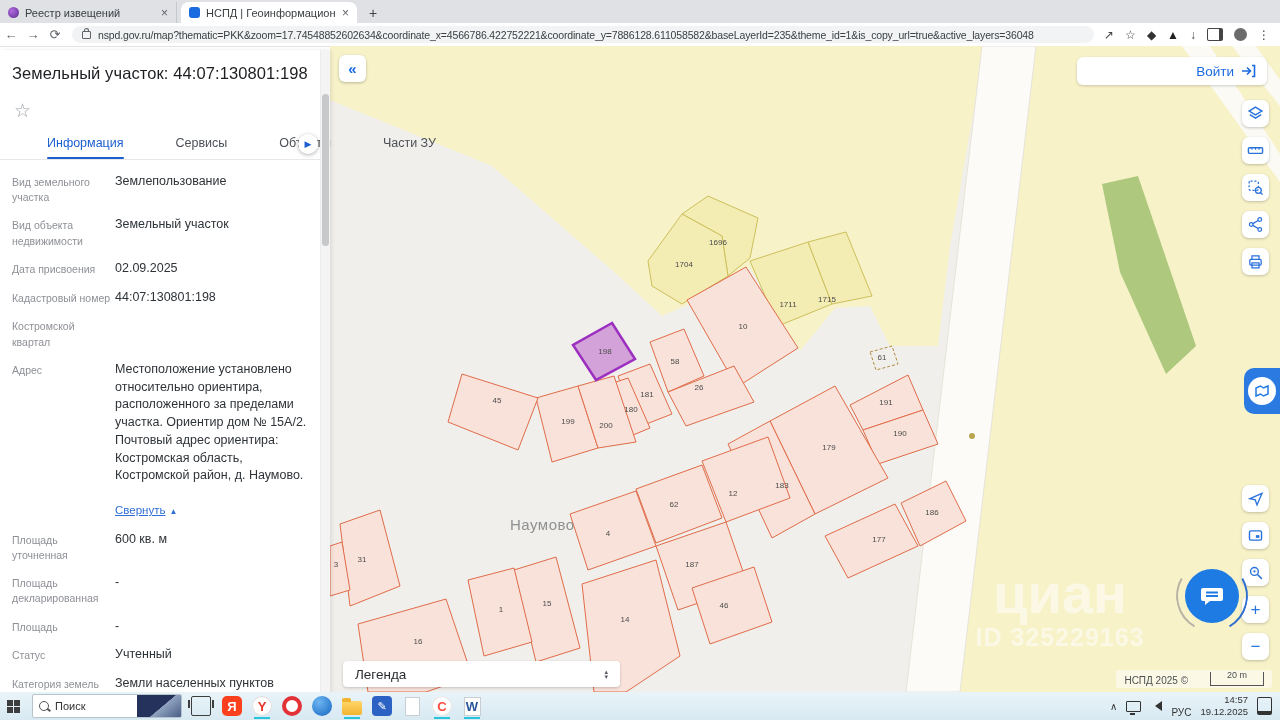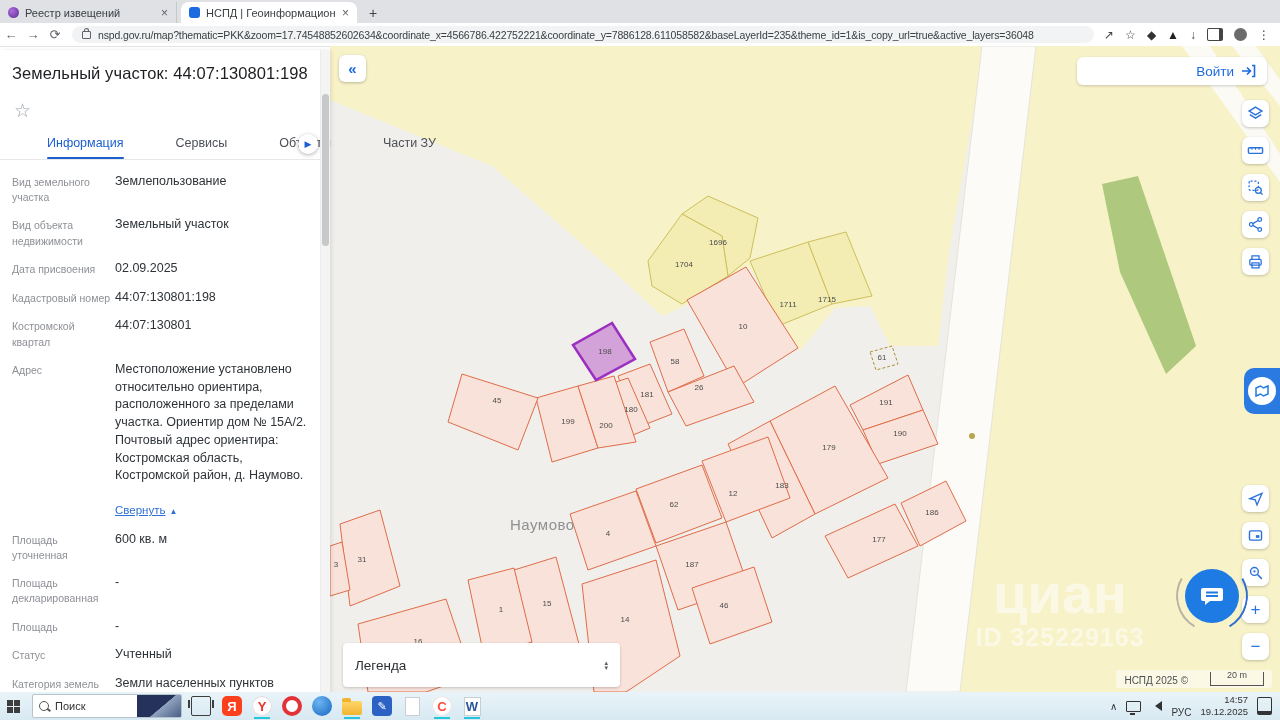--- a/index.html
+++ b/index.html
@@ -66,21 +66,21 @@
      display:flex;align-items:center;justify-content:center;color:#2a72dc;}
   .toolbtn svg{display:block;}
   .toolbtn.txt{font-size:17px;font-weight:400;}
   .flyout{position:absolute;right:0;top:322px;width:36px;height:46px;background:#2a7ae2;border-radius:10px 0 0 10px;z-index:6;
      display:flex;align-items:center;justify-content:center;}
   .flyout .disc{width:28px;height:28px;border-radius:50%;background:#fff;display:flex;align-items:center;justify-content:center;}
   .chat{position:absolute;right:41px;top:523px;width:54px;height:54px;border-radius:50%;background:#1f7be4;z-index:6;
      display:flex;align-items:center;justify-content:center;}
   .chat:before{content:"";position:absolute;inset:-9px;border-radius:50%;border:2px solid transparent;border-left-color:#b9b2a6;transform:rotate(-15deg);}
   .chat:after{content:"";position:absolute;inset:-9px;border-radius:50%;border:2px solid transparent;border-right-color:#2f6fd0;transform:rotate(15deg);}
-  .legend{position:absolute;left:13px;bottom:5px;width:277px;height:44px;background:#fff;border-radius:4px;box-shadow:0 1px 3px rgba(0,0,0,.2);
+  .legend{position:absolute;left:13px;bottom:5px;width:277px;height:26px;background:#fff;border-radius:4px;box-shadow:0 1px 3px rgba(0,0,0,.2);
      display:flex;align-items:center;justify-content:space-between;padding:0 12px;box-sizing:border-box;z-index:6;}
   .legend .l-label{font-size:13.5px;color:#2b2f33;}
   .legend .l-ctl{display:flex;flex-direction:column;line-height:5px;color:#5b5f63;font-size:7px;}
   .attrib{position:absolute;right:8px;bottom:4px;display:flex;align-items:flex-end;gap:22px;z-index:6;
      background:rgba(255,255,255,.55);padding:2px 8px;border-radius:3px;}
   .attrib .a-text{font-size:10px;color:#4c4f52;}
   .scalebar{position:relative;width:52px;height:13px;border-left:1px solid #555;border-right:1px solid #555;border-bottom:1px solid #555;}
   .scalebar span{position:absolute;left:0;right:0;top:-2px;text-align:center;font-size:9px;color:#4c4f52;}
   .watermark{position:absolute;left:595px;top:520px;width:270px;text-align:center;z-index:4;color:rgba(255,255,255,.55);pointer-events:none;}
   .watermark .w1{font-size:56px;font-weight:bold;line-height:1;}
@@ -193,21 +193,20 @@
             <div class="frow">
               <div class="flabel">Дата присвоения</div>
               <div class="fvalue">02.09.2025</div>
             </div>
             <div class="frow">
               <div class="flabel">Кадастровый номер</div>
               <div class="fvalue">44:07:130801:198</div>
             </div>
             <div class="frow">
               <div class="flabel">Костромской квартал</div>
-              <div class="fvalue">44:07:130801</div>
             </div>
             <div class="frow">
               <div class="flabel">Адрес</div>
               <div class="fvalue">Местоположение установлено относительно ориентира, расположенного за пределами участка. Ориентир дом № 15А/2. Почтовый адрес ориентира: Костромская область, Костромской район, д. Наумово.<br><span class="flink">Свернуть<span class="chev">▲</span></span></div>
             </div>
             <div class="frow">
               <div class="flabel">Площадь уточненная</div>
               <div class="fvalue">600 кв. м</div>
             </div>
             <div class="frow">

